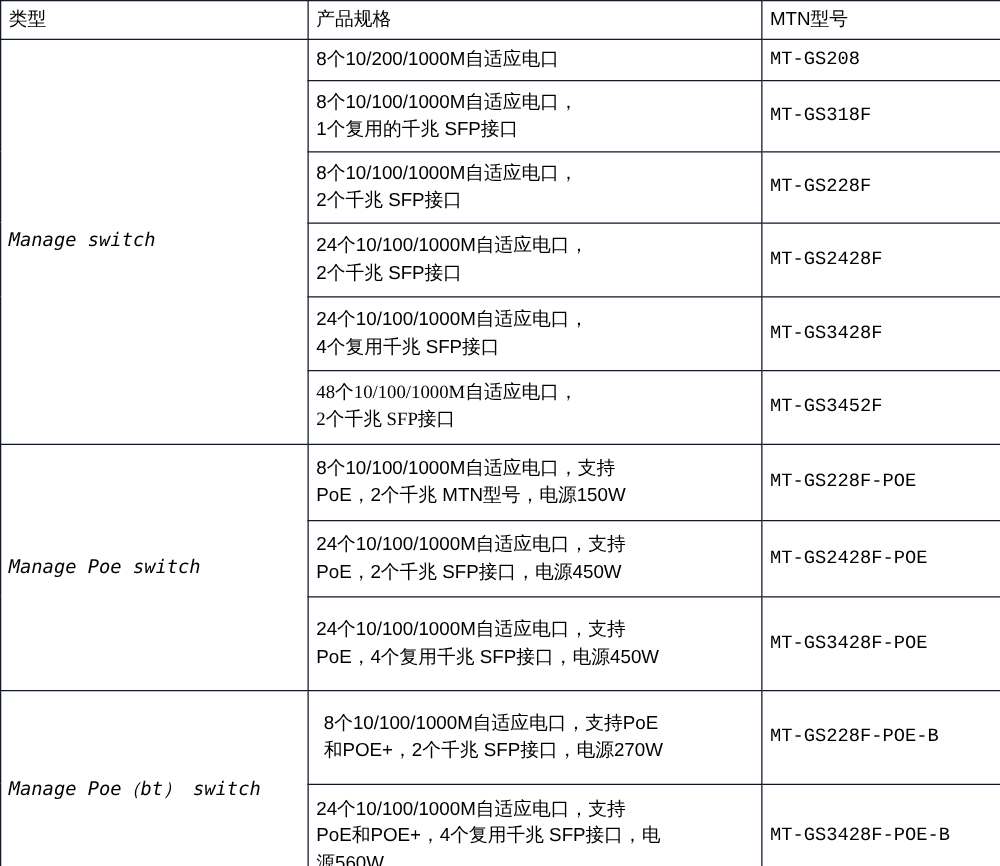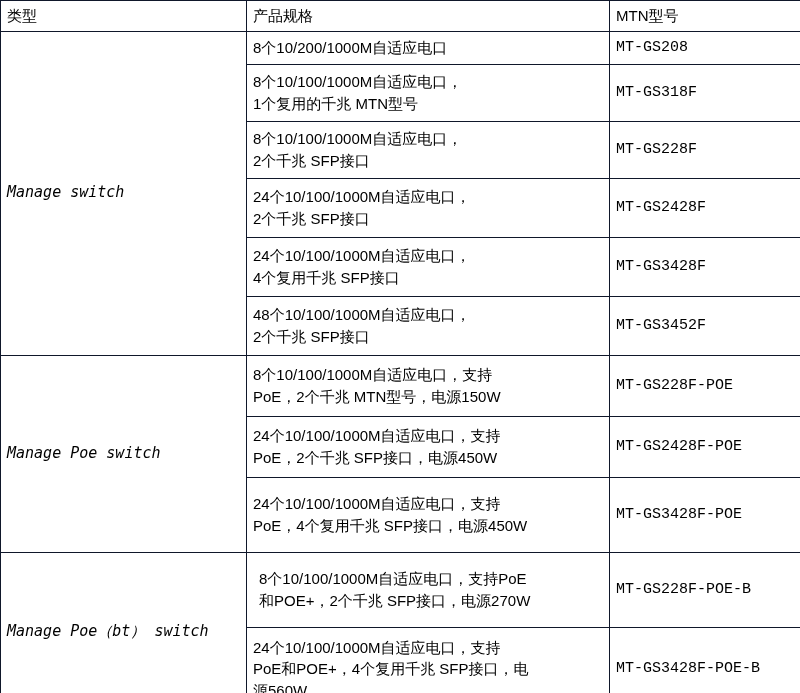--- a/index.html
+++ b/index.html
@@ -80,21 +80,21 @@
     <tr>
       <td class="type-cell" rowspan="6">Manage switch</td>
       <td class="spec-cell" style="height:24px;">
         <span class="spec-line">8个10/200/1000M自适应电口</span>
       </td>
       <td class="model-cell">MT-GS208</td>
     </tr>
     <tr>
       <td class="spec-cell" style="height:48px;">
         <span class="spec-line">8个10/100/1000M自适应电口，</span>
-        <span class="spec-line">1个复用的千兆 MTN型号</span>
+        <span class="spec-line">1个复用的千兆 SFP接口</span>
       </td>
       <td class="model-cell">MT-GS318F</td>
     </tr>
     <tr>
       <td class="spec-cell" style="height:48px;">
         <span class="spec-line">8个10/100/1000M自适应电口，</span>
         <span class="spec-line">2个千兆 SFP接口</span>
       </td>
       <td class="model-cell">MT-GS228F</td>
     </tr>
@@ -106,21 +106,21 @@
       <td class="model-cell">MT-GS2428F</td>
     </tr>
     <tr>
       <td class="spec-cell" style="height:50px;">
         <span class="spec-line">24个10/100/1000M自适应电口，</span>
         <span class="spec-line">4个复用千兆 SFP接口</span>
       </td>
       <td class="model-cell">MT-GS3428F</td>
     </tr>
     <tr>
-      <td class="spec-cell" style="height:50px;">
+      <td class="spec-cell" style="height:50px;font-family:Liberation Serif, serif;">
         <span class="spec-line">48个10/100/1000M自适应电口，</span>
         <span class="spec-line">2个千兆 SFP接口</span>
       </td>
       <td class="model-cell">MT-GS3452F</td>
     </tr>
 
     <tr>
       <td class="type-cell" rowspan="3">Manage Poe switch</td>
       <td class="spec-cell" style="height:52px;margin-left:20px;">
         <span class="spec-line">8个10/100/1000M自适应电口，支持</span>

